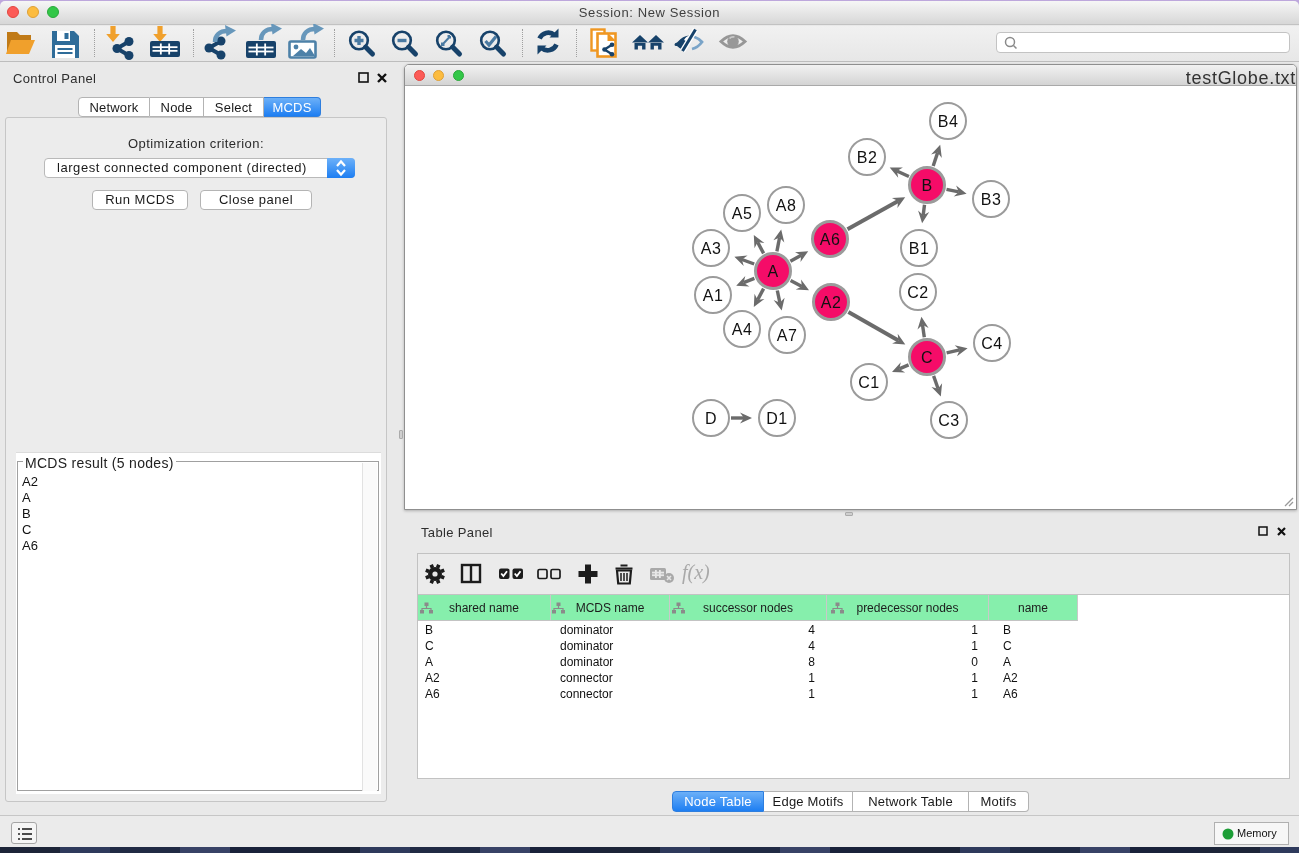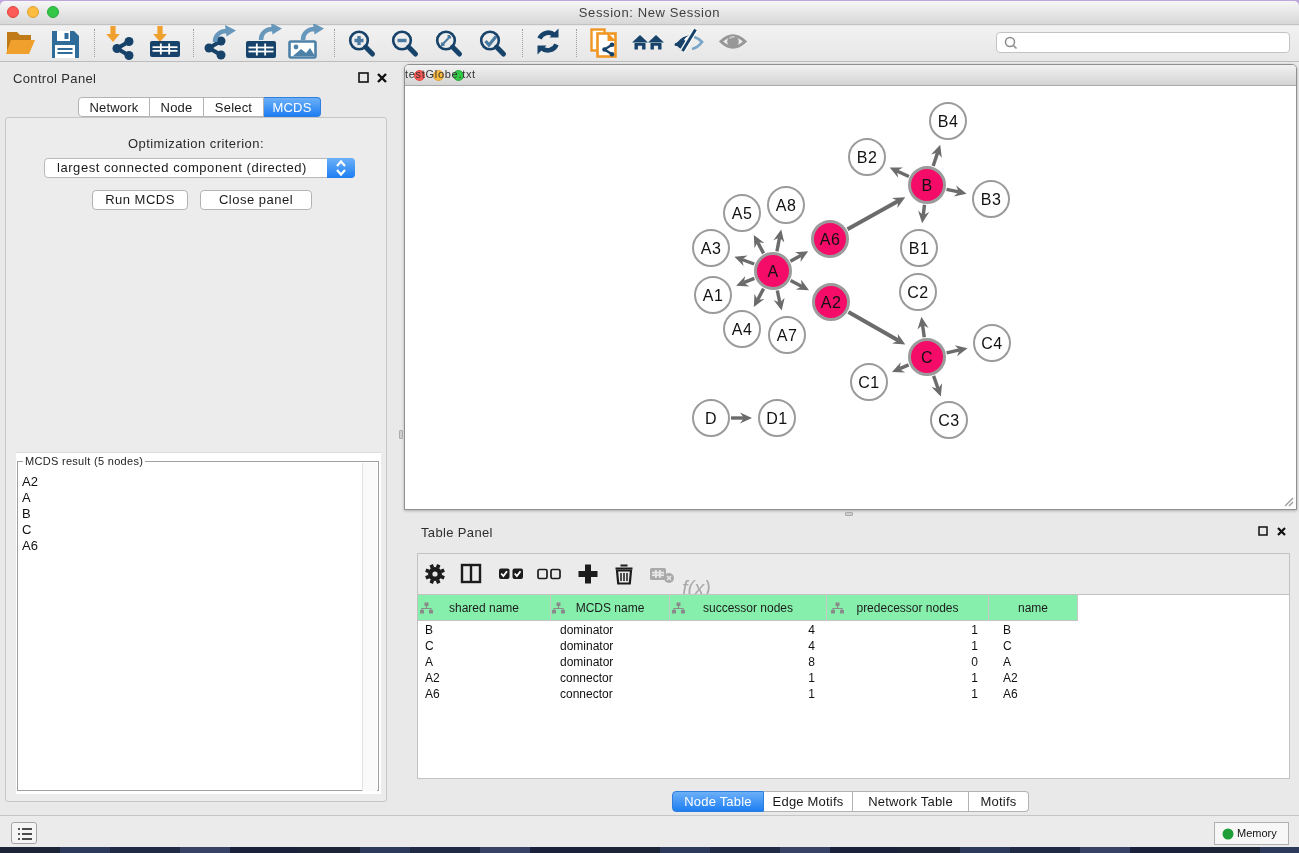--- a/index.html
+++ b/index.html
@@ -18,30 +18,30 @@
 #tabs .tab{background:#fff;border:1px solid #b3b3b3;border-left:none;line-height:19px;text-align:center;letter-spacing:.2px}
 #tabs .tab:first-child{border-left:1px solid #b3b3b3;border-radius:4px 0 0 4px}
 #tabs .tab.sel{background:linear-gradient(#6cb0f8,#1d7ef2);color:#fff;border-color:#2e7ede;border-radius:0 4px 4px 0}
 #cp-border{left:5px;top:117px;width:382px;height:685px;border:1px solid #c6c6c6;border-radius:3px;background:#ececec}
 #optlabel{left:6px;top:136px;width:380px;text-align:center;font-size:13px;letter-spacing:.45px;color:#2b2b2b}
 #dropdown{left:44px;top:158px;width:311px;height:20px;background:#fff;border:1px solid #b9b9b9;border-radius:4px;font-size:13px;letter-spacing:.55px;color:#1a1a1a;line-height:18px;padding-left:12px}
 #ddcap{right:-1px;top:-1px;width:28px;height:20px;border-radius:0 4px 4px 0;background:linear-gradient(#6db1f9,#1d7ef2)}
 .btn{top:190px;height:20px;background:#fff;border:1px solid #b4b4b4;border-radius:4px;font-size:13px;letter-spacing:.5px;color:#1a1a1a;text-align:center;line-height:18px}
 #mcdswhite{left:16px;top:452px;width:365px;height:342px;background:#fff;border-top:1px solid #dcdcdc}
 #mcdsbox{left:17px;top:461px;width:362px;height:330px;border:1px solid #a0a0a0}
-#mcdslegend{left:23px;top:455px;background:#fff;padding:0 2px;font-size:11px;letter-spacing:.3px;color:#222}
+#mcdslegend{left:23px;top:455px;background:#fff;padding:0 2px;font-size:14px;letter-spacing:.3px;color:#222}
 #mcdslist{left:18px;top:462px;width:360px;height:329px;font-size:13px;color:#111}
 #mcdslist .it{padding-left:4px;height:16px;line-height:16px}
 #mcdslist .it:first-child{margin-top:12px}
 #mcdssb{right:1px;top:1px;width:15px;height:328px;background:#fafafa;border-left:1px solid #e2e2e2}
 
 #net{left:404px;top:64px;width:893px;height:446px;background:#fff;border:1px solid #8f8f8f;border-radius:5px 5px 0 0;box-shadow:0 1px 3px rgba(0,0,0,.25)}
 #nettb{left:0;top:0;width:891px;height:21px;background:linear-gradient(#f2f2f2,#d4d4d4);border-bottom:1px solid #a9a9a9;border-radius:4px 4px 0 0}
 .tl2{width:11px;height:11px;border-radius:50%;top:5px}
-#nettitle{width:891px;text-align:left;top:3px;font-size:11px;letter-spacing:.7px;color:#333}
+#nettitle{width:891px;text-align:right;top:3px;font-size:18px;letter-spacing:.7px;color:#333}
 
 #tp-title{left:421px;top:525px;font-size:13px;letter-spacing:.35px;color:#2e2e2e}
 #tbl{left:417px;top:553px;width:873px;height:226px;background:#fff;border:1px solid #c2c2c2}
 #tbltb{left:0;top:0;width:871px;height:40px;background:#ebebeb}
 #thead{left:0;top:40px;width:871px;height:28px;border-top:1px solid #c3c3c3;font-size:12px;color:#1c1c1c}
 .th{position:absolute;top:0;height:26px;line-height:26px;text-align:center;background:#86efac;border-right:1px solid #c9c9c9;border-bottom:1px solid #c3c3c3}
 .trow{position:absolute;font-size:12px;color:#111;height:16px;line-height:16px}
 .cell{position:absolute;top:0}
 
 #btabs{left:672px;top:791px;height:21px;display:flex;font-size:13px;color:#1a1a1a}
@@ -368,21 +368,21 @@
     </svg>
 <svg class="abs" style="left:227px;top:3px" width="34" height="34">
       <rect x="5" y="11" width="16" height="12" rx="1.5" fill="#a9a9a9"></rect>
       <rect x="7" y="14.666666666666666" width="12" height="1.8" fill="#e7e7e7"></rect>
       <rect x="7" y="17.333333333333332" width="12" height="1.8" fill="#e7e7e7"></rect>
       <rect x="10.0" y="13" width="1.8" height="8" fill="#e7e7e7"></rect>
       <rect x="14.0" y="13" width="1.8" height="8" fill="#e7e7e7"></rect>
       <circle cx="24" cy="21" r="5" fill="#a9a9a9"></circle>
       <path d="M22 19 l4 4 M26 19 l-4 4" stroke="#e7e7e7" stroke-width="1.6"></path>
     </svg>
-<div class="abs" style="left:264px;top:23px;font-family:Liberation Sans, sans-serif;font-style:italic;font-size:20px;color:#a9a9a9">f(x)</div>
+<div class="abs" style="left:264px;top:7px;font-family:Liberation Serif, serif;font-style:italic;font-size:20px;color:#a9a9a9">f(x)</div>
  <div class="abs" id="thead">
   <div class="th" style="left:0;width:133px"><svg style="position:absolute;left:2px;top:7px" width="13" height="13">
           <g fill="#8a8a8a">
             <rect x="4.5" y="0.5" width="4" height="3.5"></rect>
             <rect x="0" y="8" width="4" height="3.5"></rect>
             <rect x="9" y="8" width="4" height="3.5"></rect>
           </g>
           <path d="M6.5 4 v2.5 M2 8 v-1.5 h9 v1.5" fill="none" stroke="#8a8a8a" stroke-width="1.2"></path>
         </svg><span>shared name</span></div>
   <div class="th" style="left:133px;width:119px"><svg style="position:absolute;left:1px;top:7px" width="13" height="13">

